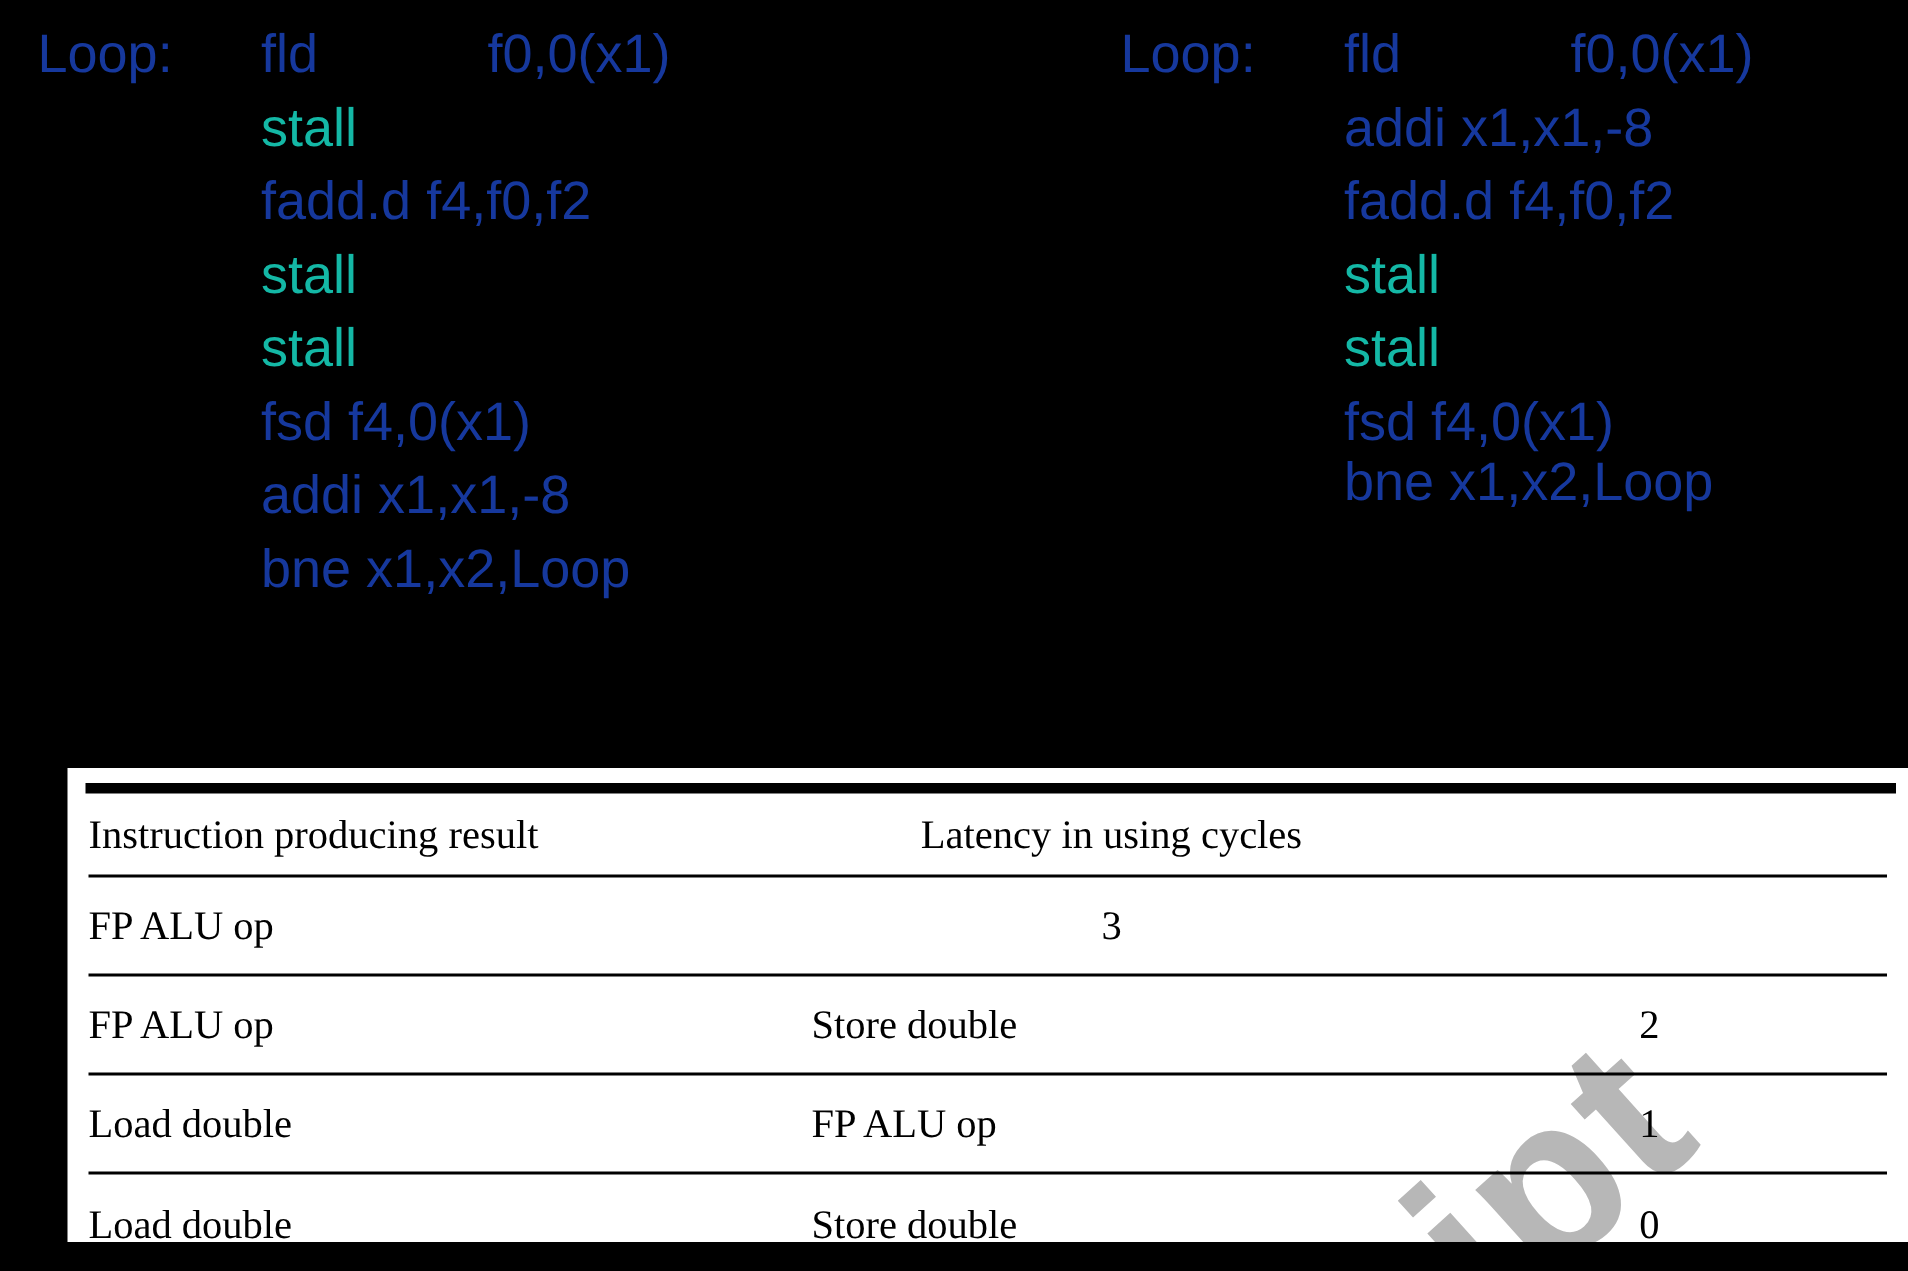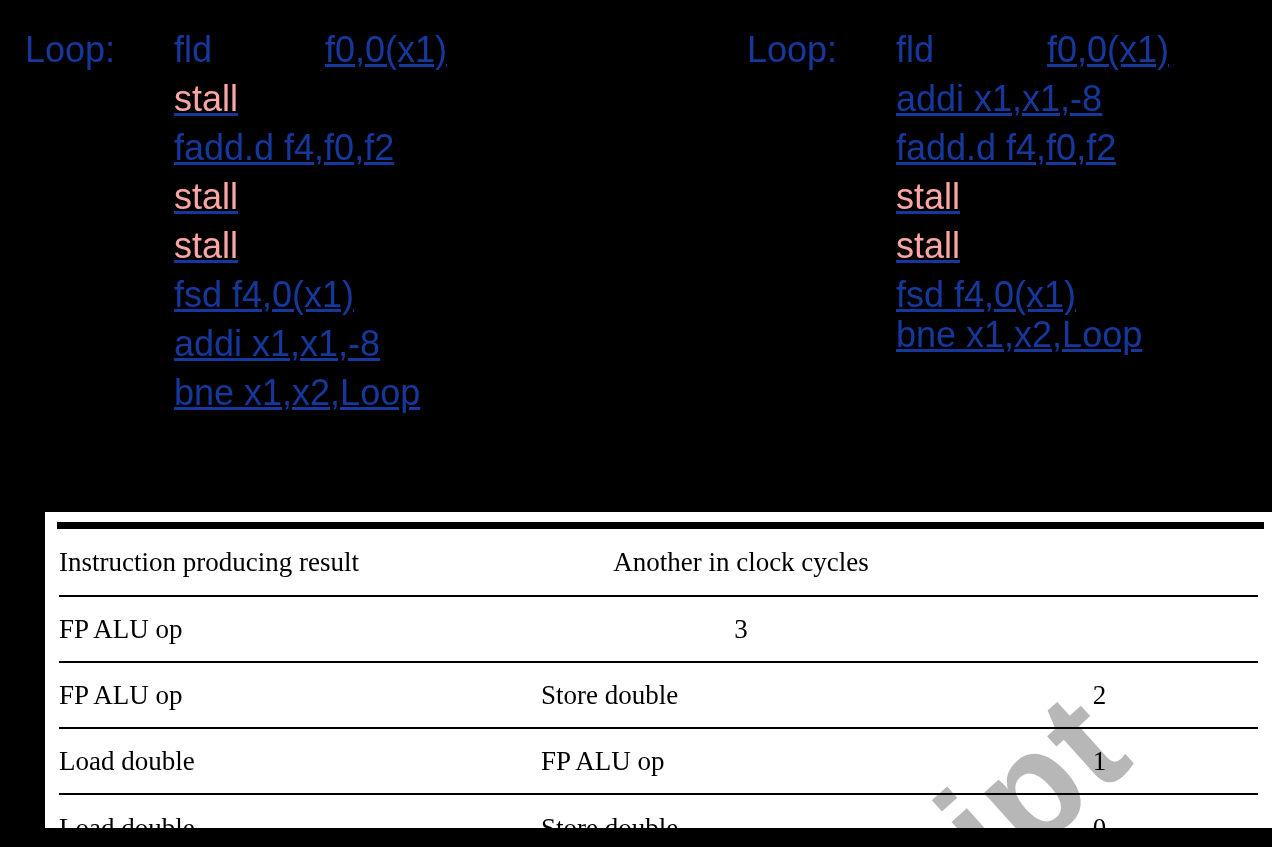--- a/index.html
+++ b/index.html
@@ -4,51 +4,51 @@
 <style>
   html,body{margin:0;padding:0;}
   body{
     width:1272px;height:847px;position:relative;overflow:hidden;
     background:#000;
     font-family:"Liberation Sans",sans-serif;
   }
 
   
   .code-block{
-    position:absolute;top:25px;
+    position:absolute;top:11px;
     font-size:36px;line-height:49px;
-    color:#16389d;white-space:nowrap;text-decoration:underline;
+    color:#16389d;white-space:nowrap;
   }
   #code-left{left:25px;}
   #code-right{left:747px;}
   .code-line{height:49px;}
   .code-label{display:inline-block;width:149px;}
   .mnemonic-col{display:inline-block;width:151px;}
   .indent{padding-left:149px;}
-  .stall{color:#fca5a5;}
+  .stall{color:#14b8a6;}
   #code-right .code-line:last-child{margin-top:-9px;}
 
   
   #latency-table{
     position:absolute;left:45px;top:512px;width:1227px;height:316px;
     background:#ffffff;color:#000;overflow:hidden;
     font-family:"Liberation Serif",serif;font-size:27px;
   }
   .rule-thick{
     height:7px;background:#000;margin:0 8px 0 12px;
     position:relative;z-index:0;
   }
   .rule-thick.top{margin-top:10px;}
   .t-rows{padding:0 14px;position:relative;z-index:2;}
   .t-row{
     display:grid;grid-template-columns:482px 400px 1fr;
     align-items:center;box-sizing:border-box;
     border-bottom:2px solid #000;
   }
-  .t-row.header{height:68px;}
+  .t-row.header{height:56px;}
   .t-row.data{height:66px;}
   .t-row.data:last-child{border-bottom:none;}
   .cell-latency{text-align:center;}
   .watermark{
     position:absolute;left:893px;top:188px;z-index:1;
     font-family:"Liberation Sans",sans-serif;font-weight:bold;
     font-size:150px;color:#b7b7b7;letter-spacing:2px;
     transform:rotate(-42deg);
   }
 </style>
@@ -79,21 +79,21 @@
   <div class="code-line indent">fsd f4,0(x1)</div>
   <div class="code-line indent">bne x1,x2,Loop</div>
 </div>
 
 <div id="latency-table">
   <div class="watermark">ipt</div>
   <div class="rule-thick top"></div>
   <div class="t-rows">
     <div class="t-row header">
       <div>Instruction producing result</div>
-      <div class="cell-latency">Another in clock cycles</div>
+      <div class="cell-latency">Latency in using cycles</div>
     </div>
     <div class="t-row data">
       <div>FP ALU op</div>
       <div class="cell-latency">3</div>
     </div>
     <div class="t-row data">
       <div>FP ALU op</div>
       <div>Store double</div>
       <div class="cell-latency">2</div>
     </div>

